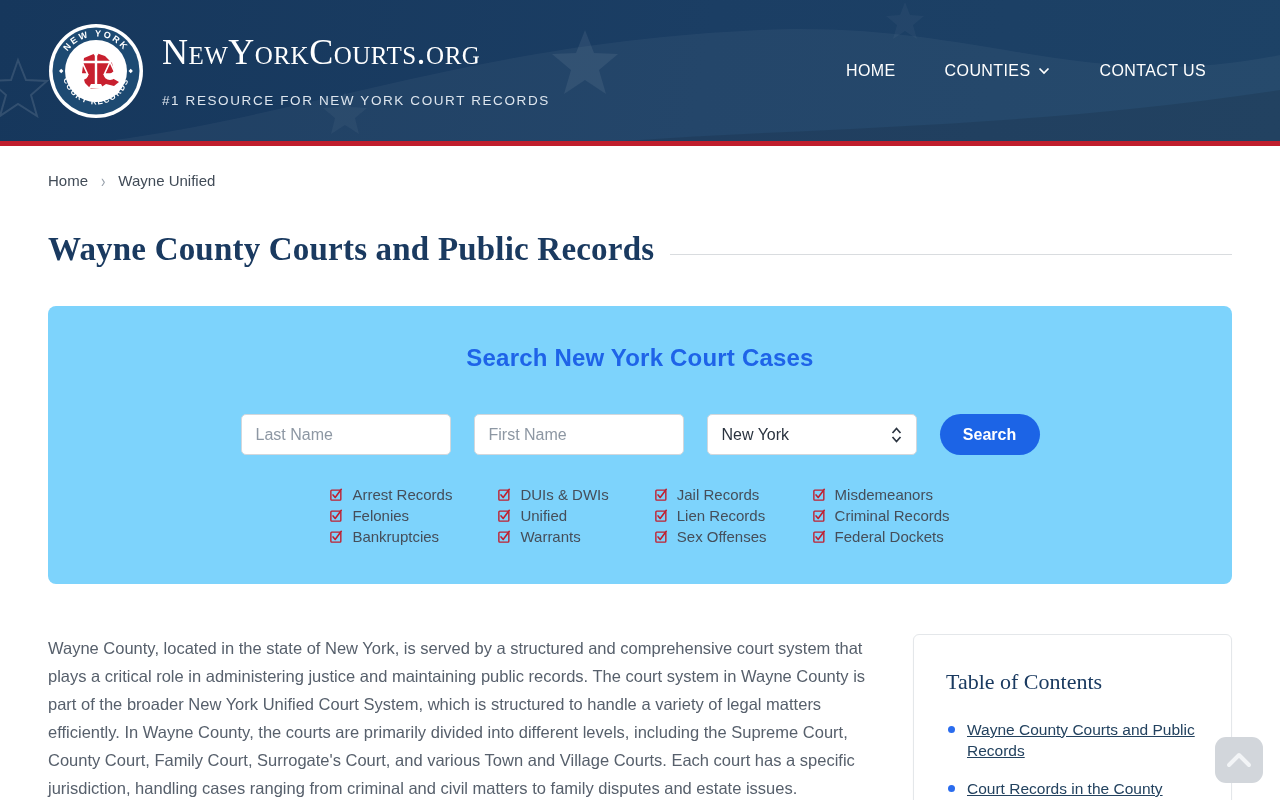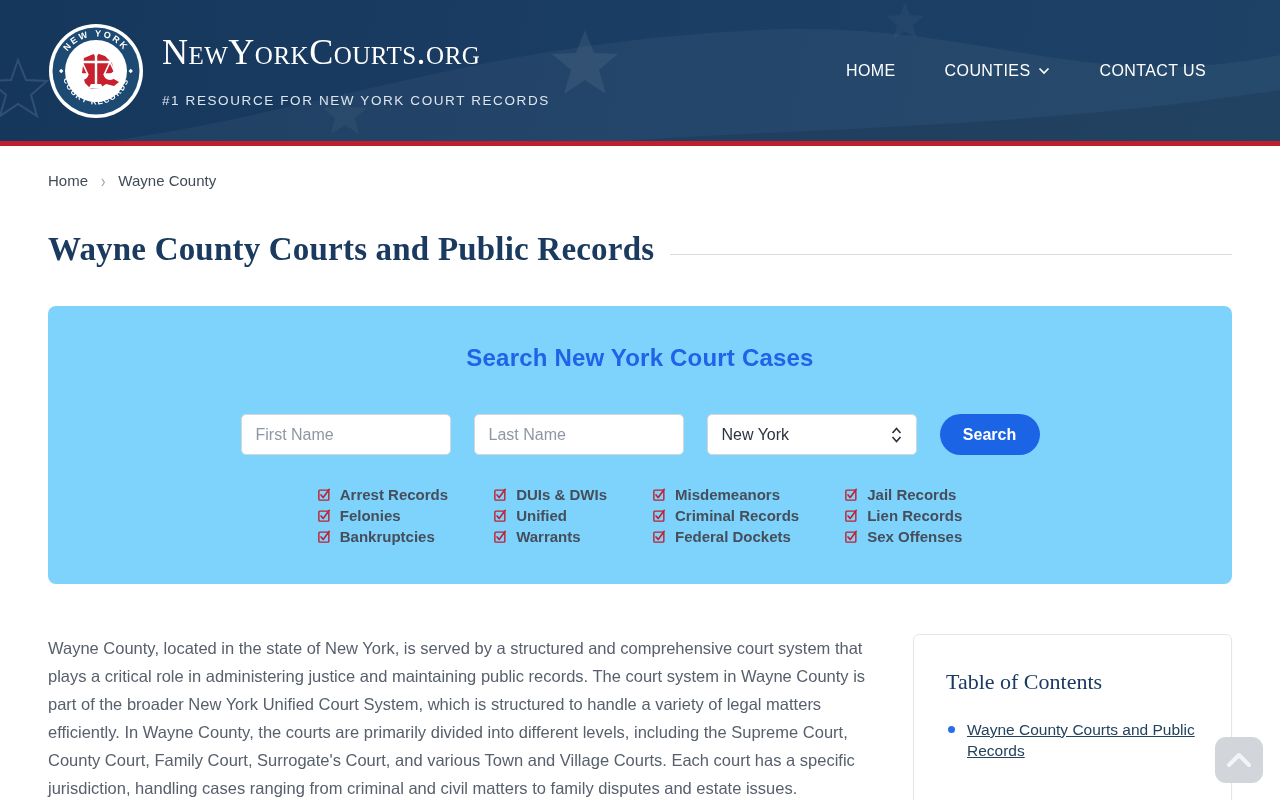--- a/index.html
+++ b/index.html
@@ -54,21 +54,21 @@
     background:#fff; display:flex; align-items:center; padding:0 14px; font-size:16px;
     color:#2b3440; cursor:pointer; }
   .select-box .caret { margin-left:auto; }
   .search-btn { width:100px; height:41px; border:none; border-radius:21px;
     background:#1c64e6; color:#fff; font-size:16px; font-weight:bold; cursor:pointer;
     font-family:"Liberation Sans", sans-serif; }
 
   .filter-grid { display:flex; justify-content:center; gap:46px; margin-top:32px; }
   .filter-col { display:flex; flex-direction:column; gap:6px; }
   .filter-item { display:flex; align-items:center; gap:9px; font-size:15px;
-    color:#454e5a; cursor:pointer; line-height:15px;font-weight:bold; }
+    color:#454e5a; cursor:pointer; line-height:15px; }
   .checkbox-icon { width:13px; height:13px; flex:0 0 auto; }
 
   
   .content-row { display:flex; gap:33px; margin-top:50px; align-items:flex-start; }
   .article-col { flex:1; }
   .article-col p { font-size:16.5px; line-height:28px; color:#57606c; }
 
   .toc-card { width:319px; flex:0 0 auto; background:#fff; border:1px solid #e4e7ea;
     border-radius:6px; padding:34px 32px 60px; box-shadow:0 1px 2px rgba(0,0,0,0.03); }
   .toc-title { font-family:"Liberation Serif", serif; font-weight:normal; font-size:22px;
@@ -159,34 +159,34 @@
         <span>CONTACT US</span>
       </a>
     </nav>
   </div>
 </header>
 
 <div class="container">
   <div class="breadcrumb">
     <a>Home</a>
     <span class="crumb-sep">›</span>
-    <span>Wayne County</span>
+    <span>Wayne Unified</span>
   </div>
 
   <div class="title-row">
     <h1 class="page-title">Wayne County Courts and Public Records</h1>
     <div class="title-rule"></div>
   </div>
 
   <section class="search-panel">
     <h2 class="search-heading">Search New York Court Cases</h2>
 
     <div class="search-form">
+      <input class="text-input" type="text" placeholder="Last Name" style="">
       <input class="text-input" type="text" placeholder="First Name" style="">
-      <input class="text-input" type="text" placeholder="Last Name" style="">
       <div class="select-box">
         <span>New York</span>
         <svg class="caret" width="11" height="16" viewBox="0 0 11 16">
           <polyline points="1.5,6 5.5,1.5 9.5,6" fill="none" stroke="#2b3440" stroke-width="1.7"></polyline>
           <polyline points="1.5,10 5.5,14.5 9.5,10" fill="none" stroke="#2b3440" stroke-width="1.7"></polyline>
         </svg>
       </div>
       <button class="search-btn">Search</button>
     </div>
 
@@ -236,74 +236,77 @@
             </svg>
             <span>Warrants</span>
           </label>
         </div>
         <div class="filter-col">
           <label class="filter-item">
             <svg class="checkbox-icon" viewBox="0 0 15 15">
               <rect x="1" y="2.5" width="11.5" height="11.5" fill="none" stroke="#c01f2f" stroke-width="1.6" rx="1"></rect>
               <polyline points="3.5,8 6,11 13,1.5" fill="none" stroke="#c01f2f" stroke-width="1.8" stroke-linecap="round" stroke-linejoin="round"></polyline>
             </svg>
-            <span>Misdemeanors</span>
-          </label>
-          <label class="filter-item">
-            <svg class="checkbox-icon" viewBox="0 0 15 15">
-              <rect x="1" y="2.5" width="11.5" height="11.5" fill="none" stroke="#c01f2f" stroke-width="1.6" rx="1"></rect>
-              <polyline points="3.5,8 6,11 13,1.5" fill="none" stroke="#c01f2f" stroke-width="1.8" stroke-linecap="round" stroke-linejoin="round"></polyline>
-            </svg>
-            <span>Criminal Records</span>
-          </label>
-          <label class="filter-item">
-            <svg class="checkbox-icon" viewBox="0 0 15 15">
-              <rect x="1" y="2.5" width="11.5" height="11.5" fill="none" stroke="#c01f2f" stroke-width="1.6" rx="1"></rect>
-              <polyline points="3.5,8 6,11 13,1.5" fill="none" stroke="#c01f2f" stroke-width="1.8" stroke-linecap="round" stroke-linejoin="round"></polyline>
-            </svg>
-            <span>Federal Dockets</span>
+            <span>Jail Records</span>
+          </label>
+          <label class="filter-item">
+            <svg class="checkbox-icon" viewBox="0 0 15 15">
+              <rect x="1" y="2.5" width="11.5" height="11.5" fill="none" stroke="#c01f2f" stroke-width="1.6" rx="1"></rect>
+              <polyline points="3.5,8 6,11 13,1.5" fill="none" stroke="#c01f2f" stroke-width="1.8" stroke-linecap="round" stroke-linejoin="round"></polyline>
+            </svg>
+            <span>Lien Records</span>
+          </label>
+          <label class="filter-item">
+            <svg class="checkbox-icon" viewBox="0 0 15 15">
+              <rect x="1" y="2.5" width="11.5" height="11.5" fill="none" stroke="#c01f2f" stroke-width="1.6" rx="1"></rect>
+              <polyline points="3.5,8 6,11 13,1.5" fill="none" stroke="#c01f2f" stroke-width="1.8" stroke-linecap="round" stroke-linejoin="round"></polyline>
+            </svg>
+            <span>Sex Offenses</span>
           </label>
         </div>
         <div class="filter-col">
           <label class="filter-item">
             <svg class="checkbox-icon" viewBox="0 0 15 15">
               <rect x="1" y="2.5" width="11.5" height="11.5" fill="none" stroke="#c01f2f" stroke-width="1.6" rx="1"></rect>
               <polyline points="3.5,8 6,11 13,1.5" fill="none" stroke="#c01f2f" stroke-width="1.8" stroke-linecap="round" stroke-linejoin="round"></polyline>
             </svg>
-            <span>Jail Records</span>
-          </label>
-          <label class="filter-item">
-            <svg class="checkbox-icon" viewBox="0 0 15 15">
-              <rect x="1" y="2.5" width="11.5" height="11.5" fill="none" stroke="#c01f2f" stroke-width="1.6" rx="1"></rect>
-              <polyline points="3.5,8 6,11 13,1.5" fill="none" stroke="#c01f2f" stroke-width="1.8" stroke-linecap="round" stroke-linejoin="round"></polyline>
-            </svg>
-            <span>Lien Records</span>
-          </label>
-          <label class="filter-item">
-            <svg class="checkbox-icon" viewBox="0 0 15 15">
-              <rect x="1" y="2.5" width="11.5" height="11.5" fill="none" stroke="#c01f2f" stroke-width="1.6" rx="1"></rect>
-              <polyline points="3.5,8 6,11 13,1.5" fill="none" stroke="#c01f2f" stroke-width="1.8" stroke-linecap="round" stroke-linejoin="round"></polyline>
-            </svg>
-            <span>Sex Offenses</span>
+            <span>Misdemeanors</span>
+          </label>
+          <label class="filter-item">
+            <svg class="checkbox-icon" viewBox="0 0 15 15">
+              <rect x="1" y="2.5" width="11.5" height="11.5" fill="none" stroke="#c01f2f" stroke-width="1.6" rx="1"></rect>
+              <polyline points="3.5,8 6,11 13,1.5" fill="none" stroke="#c01f2f" stroke-width="1.8" stroke-linecap="round" stroke-linejoin="round"></polyline>
+            </svg>
+            <span>Criminal Records</span>
+          </label>
+          <label class="filter-item">
+            <svg class="checkbox-icon" viewBox="0 0 15 15">
+              <rect x="1" y="2.5" width="11.5" height="11.5" fill="none" stroke="#c01f2f" stroke-width="1.6" rx="1"></rect>
+              <polyline points="3.5,8 6,11 13,1.5" fill="none" stroke="#c01f2f" stroke-width="1.8" stroke-linecap="round" stroke-linejoin="round"></polyline>
+            </svg>
+            <span>Federal Dockets</span>
           </label>
         </div>
       </div>
   </section>
 
   <div class="content-row">
     <div class="article-col">
       <p>Wayne County, located in the state of New York, is served by a structured and comprehensive court system that plays a critical role in administering justice and maintaining public records. The court system in Wayne County is part of the broader New York Unified Court System, which is structured to handle a variety of legal matters efficiently. In Wayne County, the courts are primarily divided into different levels, including the Supreme Court, County Court, Family Court, Surrogate's Court, and various Town and Village Courts. Each court has a specific jurisdiction, handling cases ranging from criminal and civil matters to family disputes and estate issues.</p>
     </div>
 
     <aside class="toc-card">
       <h3 class="toc-title">Table of Contents</h3>
       <ul class="toc-list">
         <li>
           <a>Wayne County Courts and Public Records</a>
         </li>
+        <li>
+          <a>Court Records in the County</a>
+        </li>
 
       </ul>
     </aside>
   </div>
 </div>
 
 <button class="scroll-top">
   <svg width="26" height="16" viewBox="0 0 26 16">
     <polyline points="3,13 13,3 23,13" fill="none" stroke="#f2f4f6" stroke-width="4" stroke-linecap="round" stroke-linejoin="round"></polyline>
   </svg>

